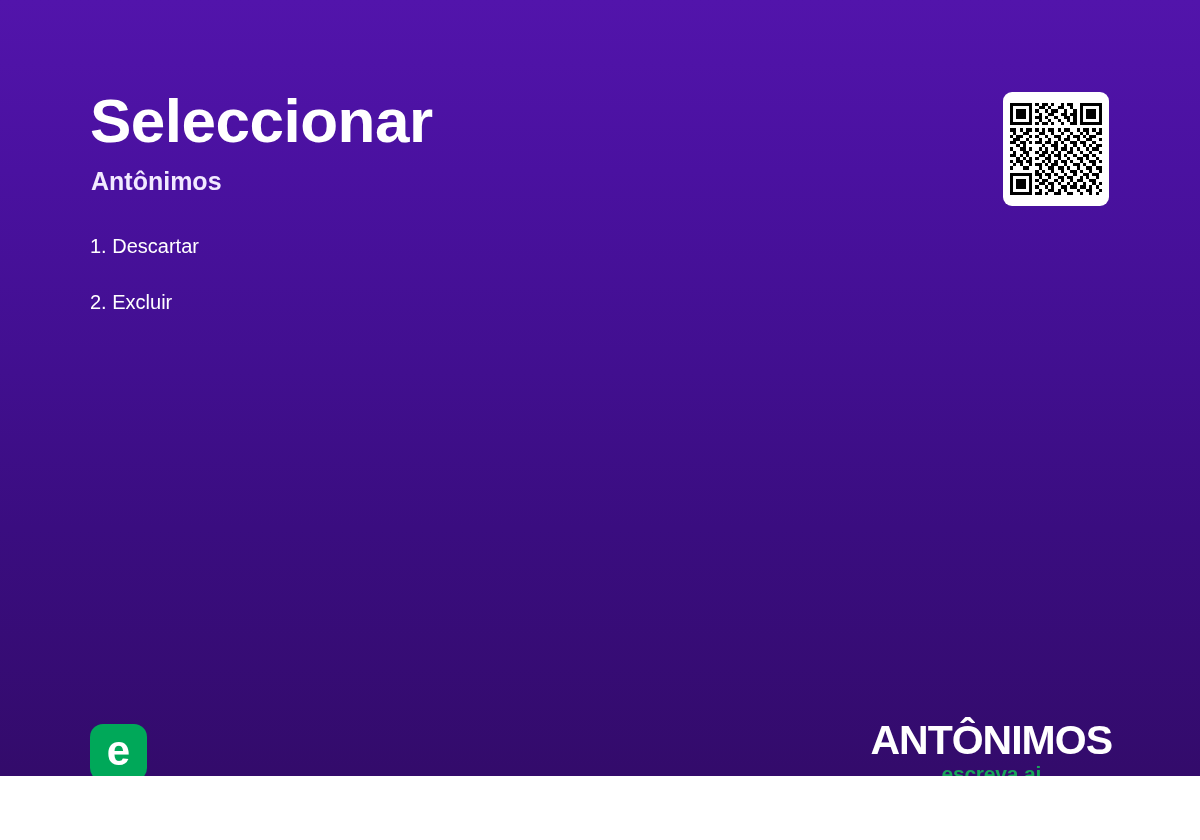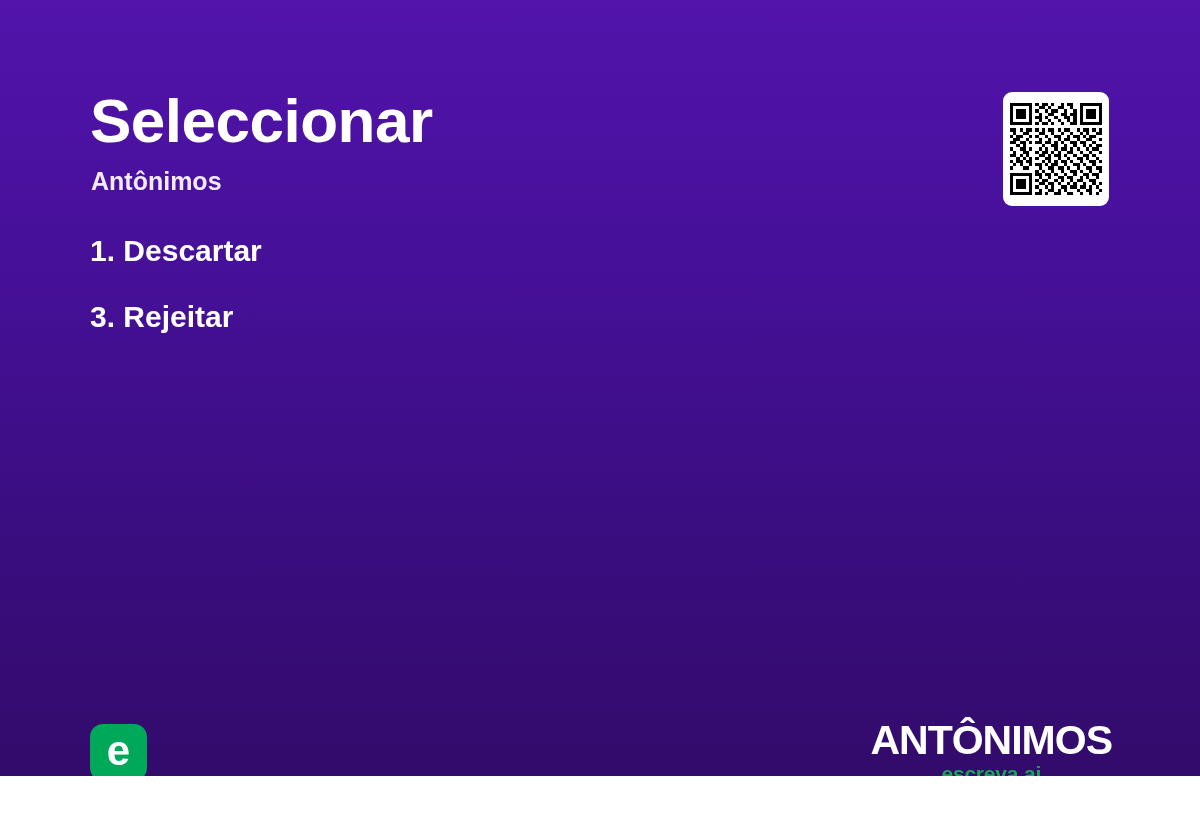--- a/index.html
+++ b/index.html
@@ -42,26 +42,26 @@
   }
   .word-list {
     position: absolute;
     left: 90px;
     top: 236px;
     margin: 0;
     padding: 0;
     list-style: none;
   }
   .word-item {
-    font-size: 30px;
+    font-size: 20px;
     color: #ffffff;
     line-height: 1.0;
     margin-bottom: 36px;
     white-space: nowrap;
-    font-weight: bold;
+    font-weight: normal;
   }
   .qr-panel {
     position: absolute;
     left: 1003px;
     top: 92px;
     width: 106px;
     height: 114px;
     background: #ffffff;
     border-radius: 9px;
     display: flex;
@@ -121,21 +121,21 @@
 </head>
 <body>
 
 <div class="card">
 
   <div class="title">Seleccionar</div>
   <div class="subtitle">Antônimos</div>
 
   <ul class="word-list">
     <li class="word-item">1. Descartar</li>
-    <li class="word-item">3. Rejeitar</li>
+    <li class="word-item">2. Excluir</li>
   </ul>
 
   <div class="qr-panel">
     <span>
       <svg viewBox="0 0 29 29" xmlns="http://www.w3.org/2000/svg">
         <rect width="29" height="29" fill="#ffffff"></rect>
         <g fill="#000000">
           <rect x="0" y="0" width="7" height="1"></rect>
             <rect x="0" y="6" width="7" height="1"></rect>
           <rect x="0" y="0" width="1" height="7"></rect>

